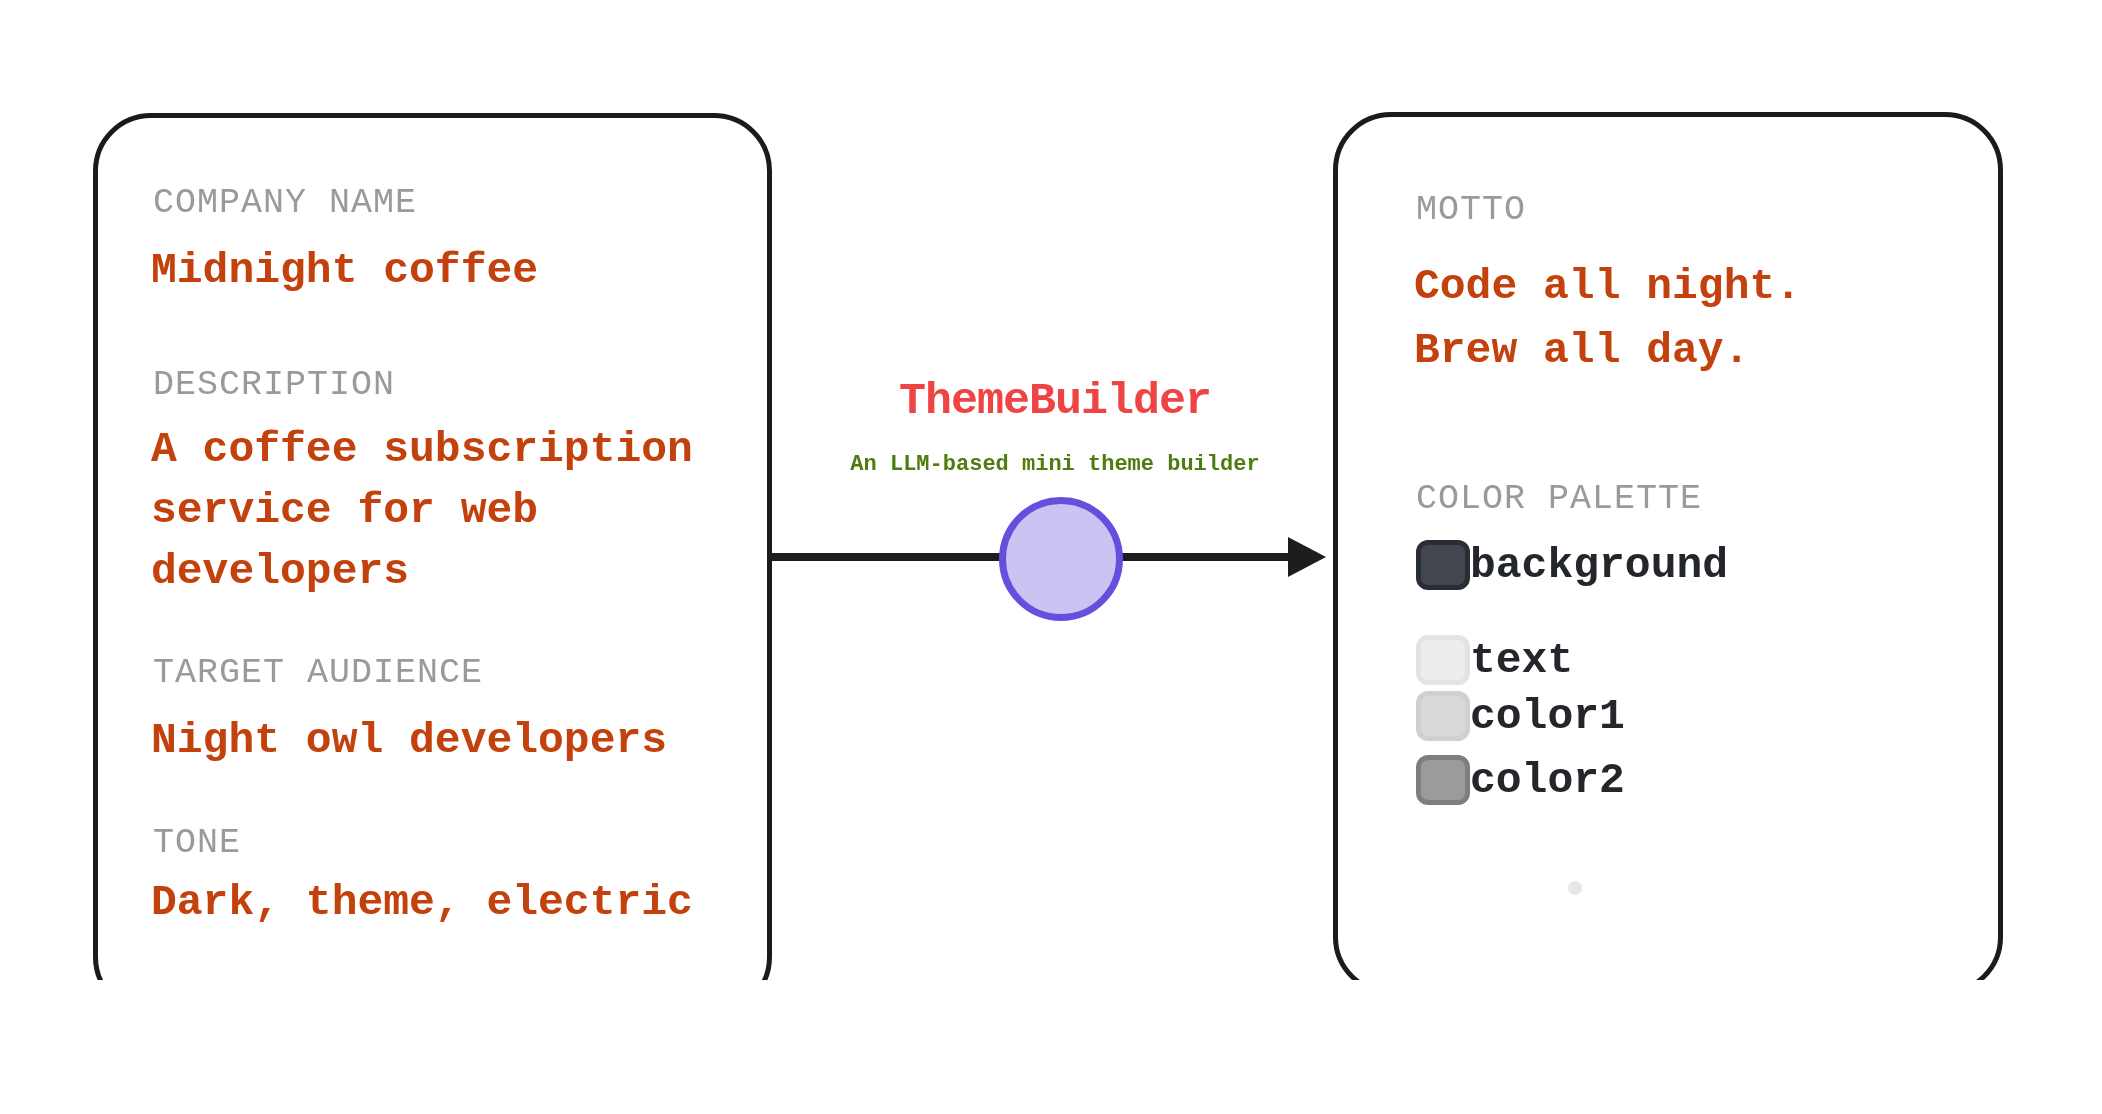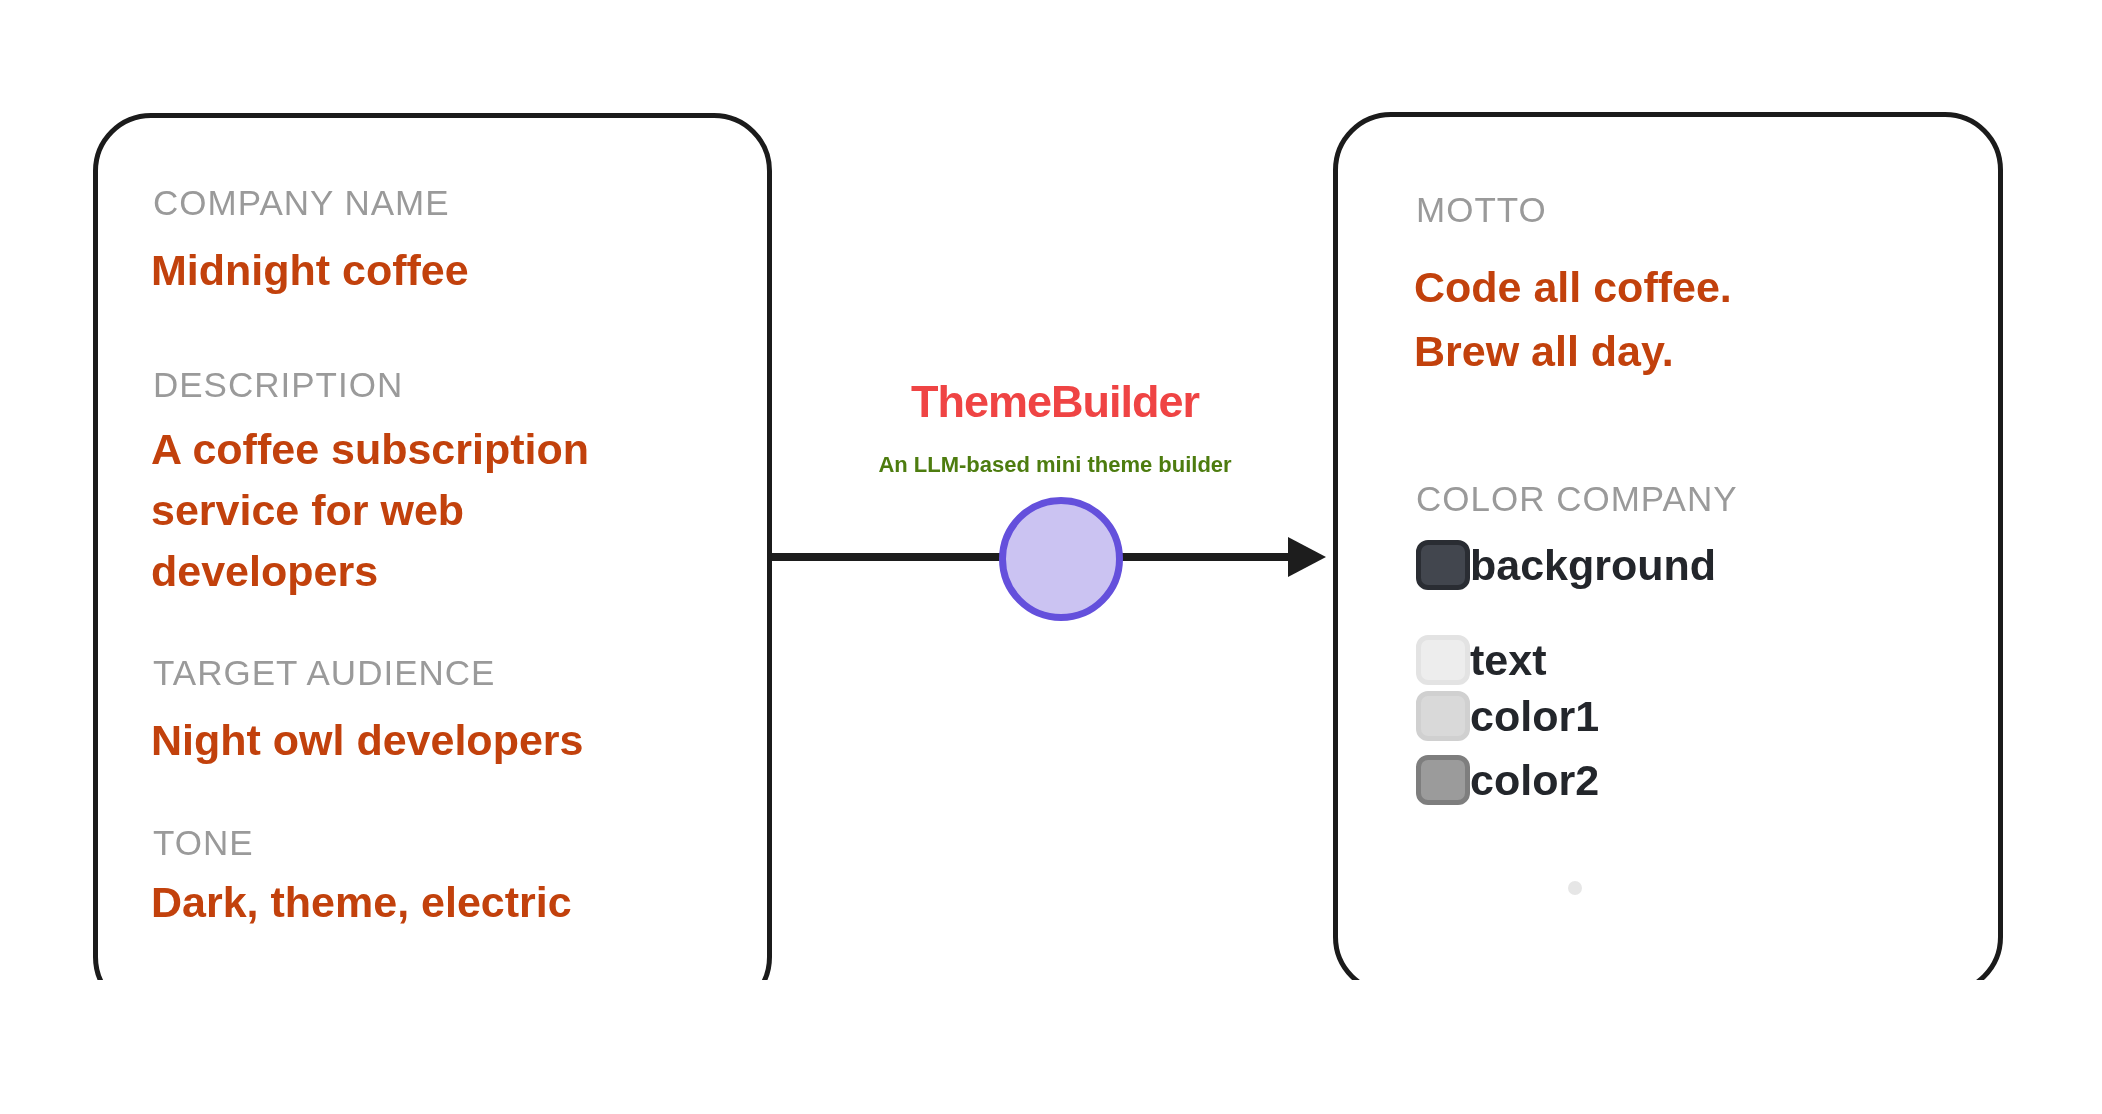--- a/index.html
+++ b/index.html
@@ -1,20 +1,20 @@
 <!DOCTYPE html>
 <html><head>
 <meta charset="utf-8">
 <style>
   html,body{margin:0;padding:0;background:#ffffff;}
   .canvas{
     position:relative;
     width:2102px;height:980px;
     background:#ffffff;
-    font-family:Liberation Sans, sans-serif;
+    font-family:Liberation Mono, monospace;
     overflow:hidden;
   }
   
   .card{
     position:absolute;
     background:#ffffff;
     border:5px solid #1b1b1b;
     border-radius:58px;
     box-sizing:border-box;
     z-index:2;
@@ -155,24 +155,24 @@
   </div>
 
   <div class="builder-title" style="color: #ef4444;">ThemeBuilder</div>
   <div class="builder-subtitle" style="color: #4d7c0f;">An LLM-based mini theme builder</div>
   <div class="arrow-line"></div>
   <div class="arrow-head"></div>
   <div class="builder-node" style="background: rgb(203, 195, 242); border-color: rgb(100, 80, 220);"></div>
 
   <div class="card card-right">
     <div class="field-label r-label-motto">MOTTO</div>
-    <div class="field-value r-value-motto">Code all coffee.
+    <div class="field-value r-value-motto">Code all night.
 Brew all day.</div>
 
-    <div class="field-label r-label-palette">COLOR COMPANY</div>
+    <div class="field-label r-label-palette">COLOR PALETTE</div>
 
     <div class="palette-row p-row-0">
       <span class="swatch" style="background: rgb(66, 70, 78); border-color: rgb(42, 45, 51);"></span>
       <span class="swatch-label">background</span>
     </div>
     <div class="palette-row p-row-1">
       <span class="swatch" style="background: rgb(237, 237, 237); border-color: rgb(227, 227, 227);"></span>
       <span class="swatch-label">text</span>
     </div>
     <div class="palette-row p-row-2">

